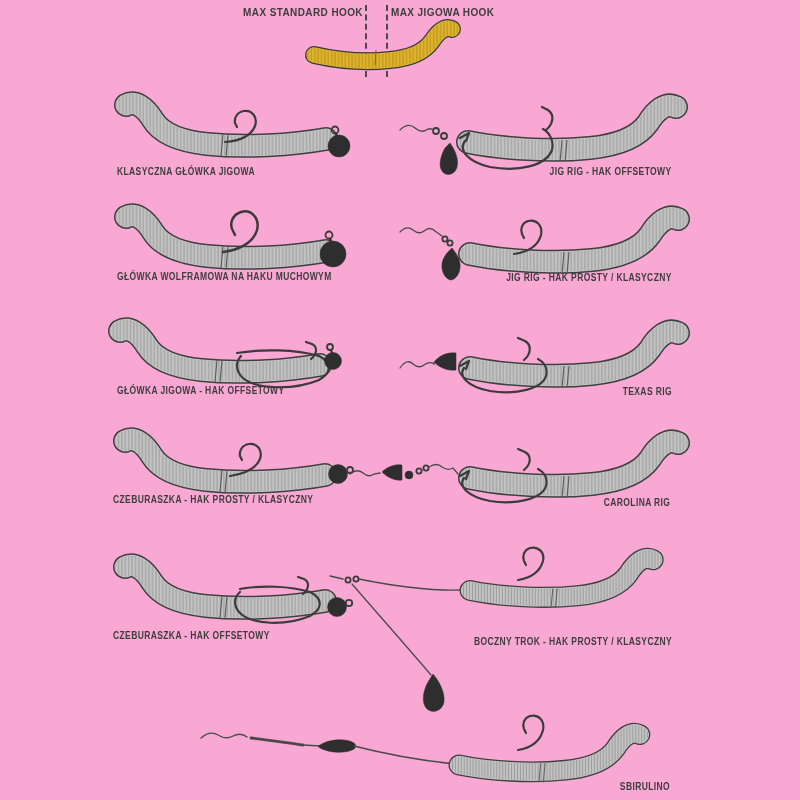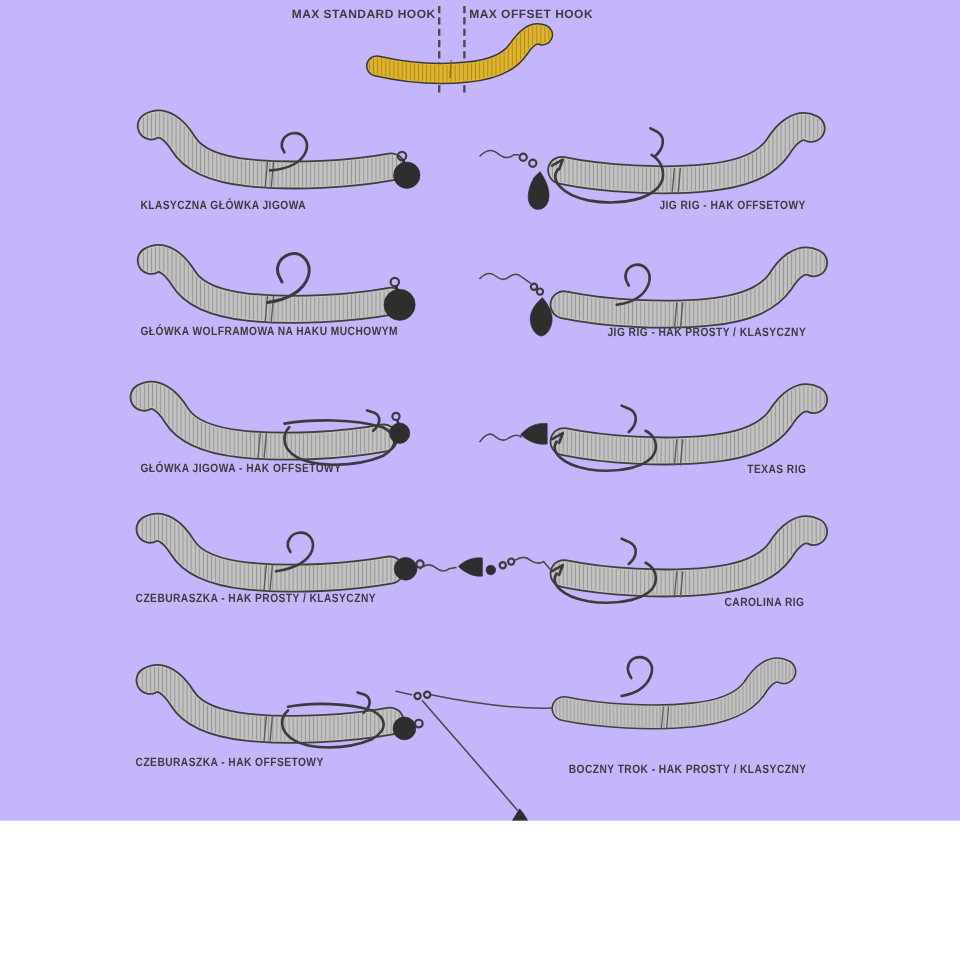--- a/index.html
+++ b/index.html
@@ -1,16 +1,16 @@
 <!DOCTYPE html>
 <html><head>
 <meta charset="utf-8">
 <style>
   html,body{margin:0;padding:0;background:#ffffff;}
-  #stage{position:relative;width:800px;height:684px;background:#c4b5fd;overflow:hidden;
+  #stage{position:relative;width:800px;height:800px;background:#f9a8d4;overflow:hidden;
          font-family:"Liberation Sans",sans-serif;}
   .rig-label{position:absolute;font-size:10px;font-weight:600;letter-spacing:.45px;
              color:#3d3d3d;white-space:nowrap;transform:scaleX(.85);transform-origin:left center;}
   .rig-label.right{transform-origin:right center;text-align:right;}
   .hdr-label{position:absolute;font-size:10px;font-weight:600;letter-spacing:.4px;color:#3d3d3d;
              white-space:nowrap;}
   .dash{position:absolute;width:0;border-left:2px dashed #4a4a4a;}
   svg{position:absolute;overflow:visible;}
   .hook{fill:none;stroke:#3b3b3b;stroke-width:2.2;stroke-linecap:round;stroke-linejoin:round;}
   .wire{fill:none;stroke:#4a4a4a;stroke-width:1.3;stroke-linecap:round;}
@@ -39,21 +39,21 @@
       <g id="wormR">
         <path d="M16,46 C50,53 100,56 138,52 C168,49 186,41 196,27 C204,14 214,6 224,11" fill="none" stroke="#3f3f3f" stroke-width="24" stroke-linecap="round"></path>
         <path d="M16,46 C50,53 100,56 138,52 C168,49 186,41 196,27 C204,14 214,6 224,11" fill="none" stroke="#c3c3c3" stroke-width="21" stroke-linecap="round"></path>
         <path d="M16,46 C50,53 100,56 138,52 C168,49 186,41 196,27 C204,14 214,6 224,11" fill="none" stroke="url(#ribs)" stroke-width="19.5" stroke-linecap="round"></path>
         <path d="M110,44 L108,66 M115,44 L113,66" stroke="#5a5a5a" stroke-width="1.1" fill="none"></path>
       </g>
     </defs>
   </svg>
 
   <div class="hdr-label" style="left:238px;top:7px;width:125px;text-align:right;">MAX STANDARD HOOK</div>
-  <div class="hdr-label" style="left:391px;top:7px;">MAX OFFSET HOOK</div>
+  <div class="hdr-label" style="left:391px;top:7px;">MAX JIGOWA HOOK</div>
   <div class="dash" style="left:365px;top:5px;height:72px;"></div>
   <div class="dash" style="left:386px;top:5px;height:72px;"></div>
 
   <svg style="left:296px;top:16px;" width="175" height="62">
     <g>
       <path d="M18,39 C40,44 68,47 94,44 C116,42 129,35 136,25 C142,16 149,10 156,13" fill="none" stroke="#3a3a3a" stroke-width="18" stroke-linecap="round"></path>
       <path d="M18,39 C40,44 68,47 94,44 C116,42 129,35 136,25 C142,16 149,10 156,13" fill="none" stroke="#e0b42c" stroke-width="15.5" stroke-linecap="round"></path>
       <path d="M18,39 C40,44 68,47 94,44 C116,42 129,35 136,25 C142,16 149,10 156,13" fill="none" stroke="url(#ribsGold)" stroke-width="14" stroke-linecap="round"></path>
       <path d="M80,34 L79,49" stroke="#8a6a10" stroke-width="1.1"></path>
     </g>

